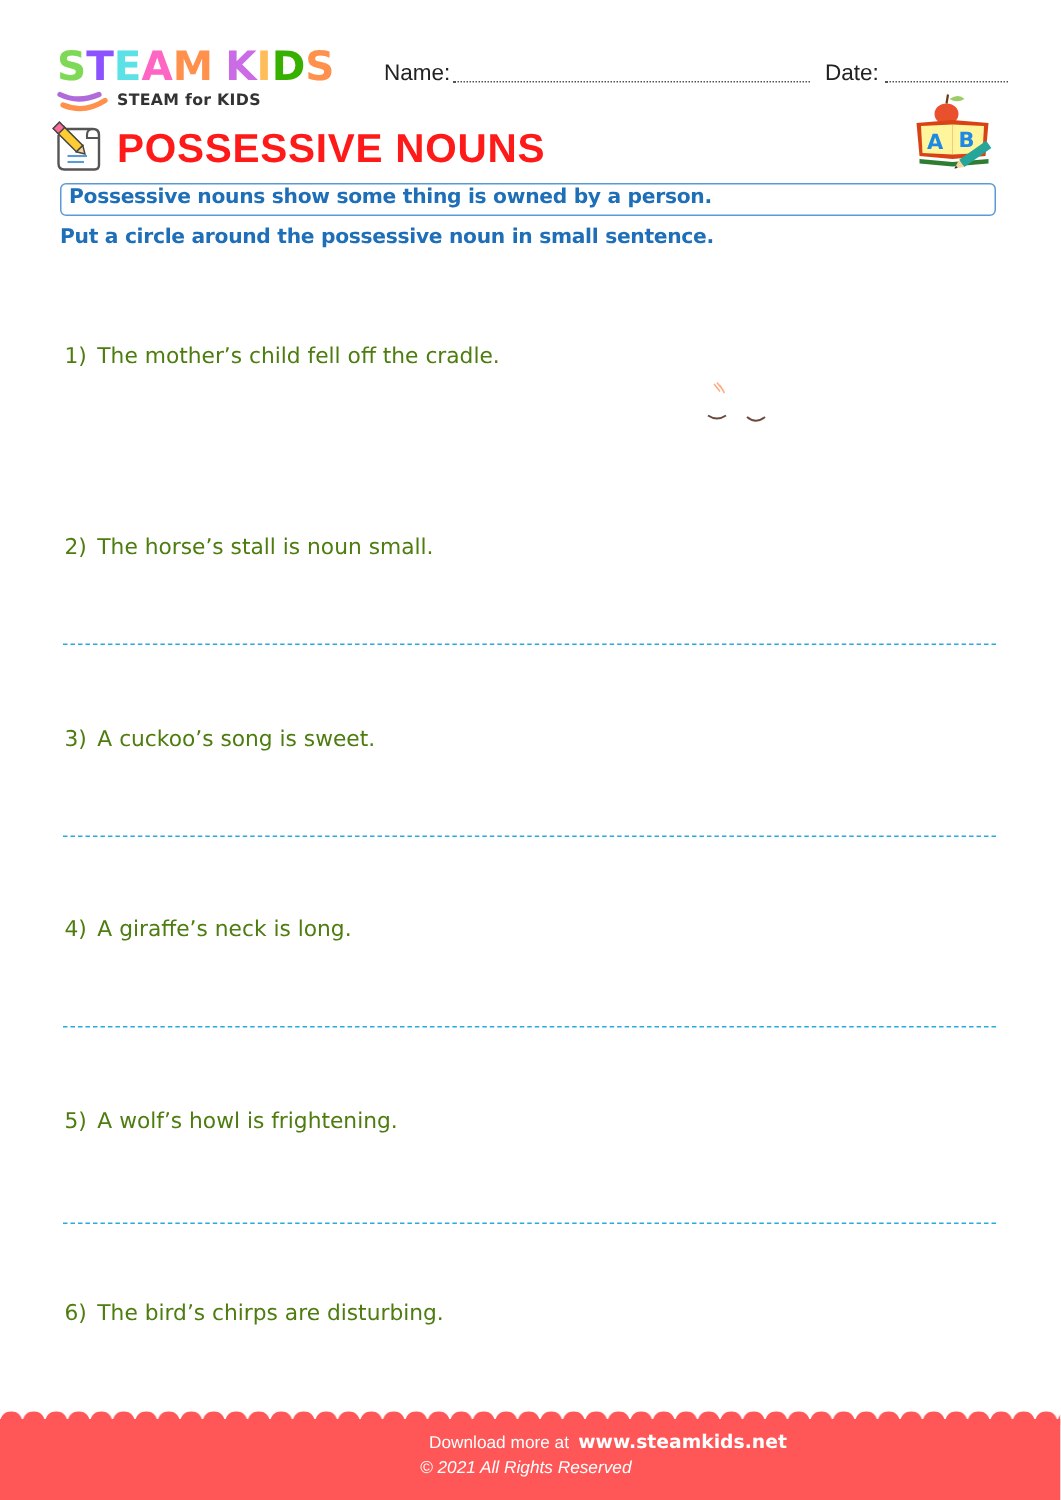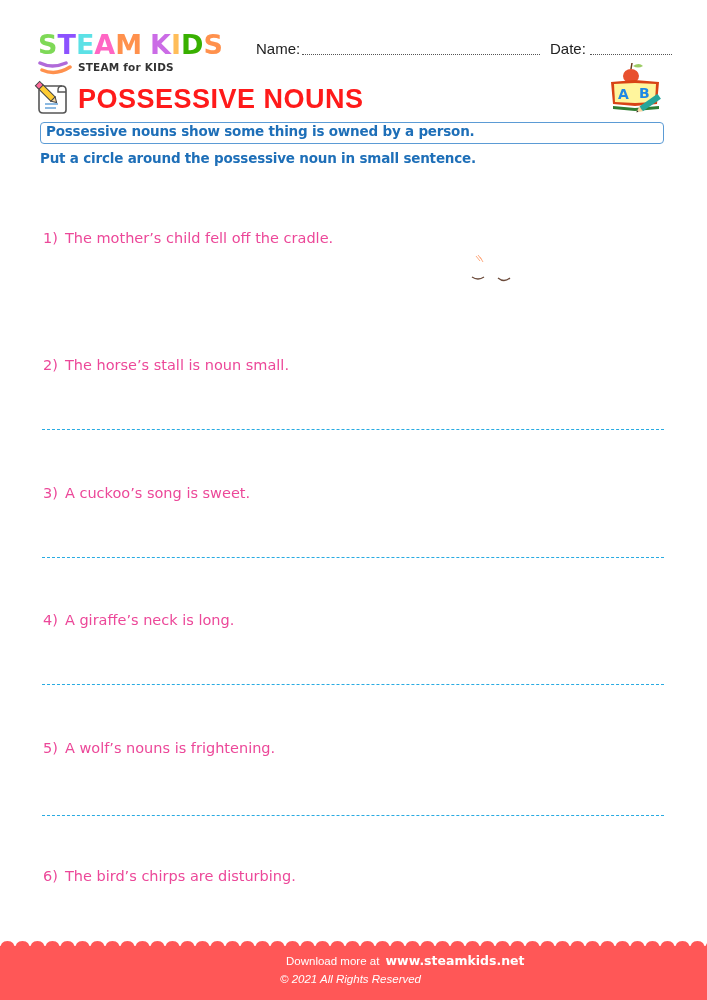--- a/index.html
+++ b/index.html
@@ -17,21 +17,21 @@
 
   .title-icon { position: absolute; left: 34px; top: 80px; width: 36px; height: 36px; }
   .title { position: absolute; left: 78px; top: 84px; font-family: "Liberation Sans", sans-serif; font-weight: bold; font-size: 27px; color: #ff1a1a; letter-spacing: 0.5px; white-space: nowrap; }
 
   .book-icon { position: absolute; left: 605px; top: 58px; width: 62px; height: 58px; }
 
   .info-box { position: absolute; left: 40px; top: 122px; width: 624px; height: 22px; border: 1.5px solid #5b9bd5; border-radius: 4px; }
   .info-text { position: absolute; left: 46px; top: 123px; font-family: "DejaVu Sans", sans-serif; font-weight: bold; font-size: 13.5px; color: #1e6fb8; white-space: nowrap; letter-spacing: -0.2px; text-align: right; }
   .instr-text { position: absolute; left: 40px; top: 150px; font-family: "DejaVu Sans", sans-serif; font-weight: bold; font-size: 13.5px; color: #1e6fb8; white-space: nowrap; letter-spacing: -0.2px; }
 
-  .q { position: absolute; left: 43px; font-family: "DejaVu Sans", sans-serif; font-size: 14.5px; color: #ec4899; white-space: nowrap; }
+  .q { position: absolute; left: 43px; font-family: "DejaVu Sans", sans-serif; font-size: 14.5px; color: #4d7c0f; white-space: nowrap; }
   .q .num { margin-right: 7px; }
   .dash { position: absolute; left: 42px; width: 622px; height: 0; border-top: 1.2px dashed #29abe2; }
 
   .faint { position: absolute; left: 468px; top: 253px; width: 50px; height: 34px; }
 
   .footer { position: absolute; left: 0; top: 940px; width: 707px; height: 60px; }
   .footer-bg { position: absolute; left: 0; top: 6px; width: 707px; height: 54px; background: #ff5757; }
   .footer-scallops { position: absolute; left: 0; top: 0; width: 707px; height: 10px; }
   .footer-line1 { position: absolute; left: 238px; top: 13px; font-family: "Liberation Sans", sans-serif; font-size: 11.5px; color: #ffffff; white-space: nowrap; padding-left: 48px; }
   .footer-line1 b { font-family: "DejaVu Sans", sans-serif; font-size: 12.5px; font-weight: bold; margin-left: 3px; }
@@ -109,21 +109,21 @@
   <span class="num">3)</span><span>A cuckoo’s song is sweet.</span>
 </div>
 <div class="dash" style="top:557px"></div>
 
 <div class="q" style="top:612px">
   <span class="num">4)</span><span>A giraffe’s neck is long.</span>
 </div>
 <div class="dash" style="top:684px"></div>
 
 <div class="q" style="top:740px">
-  <span class="num">5)</span><span>A wolf’s nouns is frightening.</span>
+  <span class="num">5)</span><span>A wolf’s howl is frightening.</span>
 </div>
 <div class="dash" style="top:815px"></div>
 
 <div class="q" style="top:868px">
   <span class="num">6)</span><span>The bird’s chirps are disturbing.</span>
 </div>
 
 <div class="footer">
   <div class="footer-bg"></div>
   <svg class="footer-scallops" viewBox="0 0 707 10" preserveAspectRatio="none">

